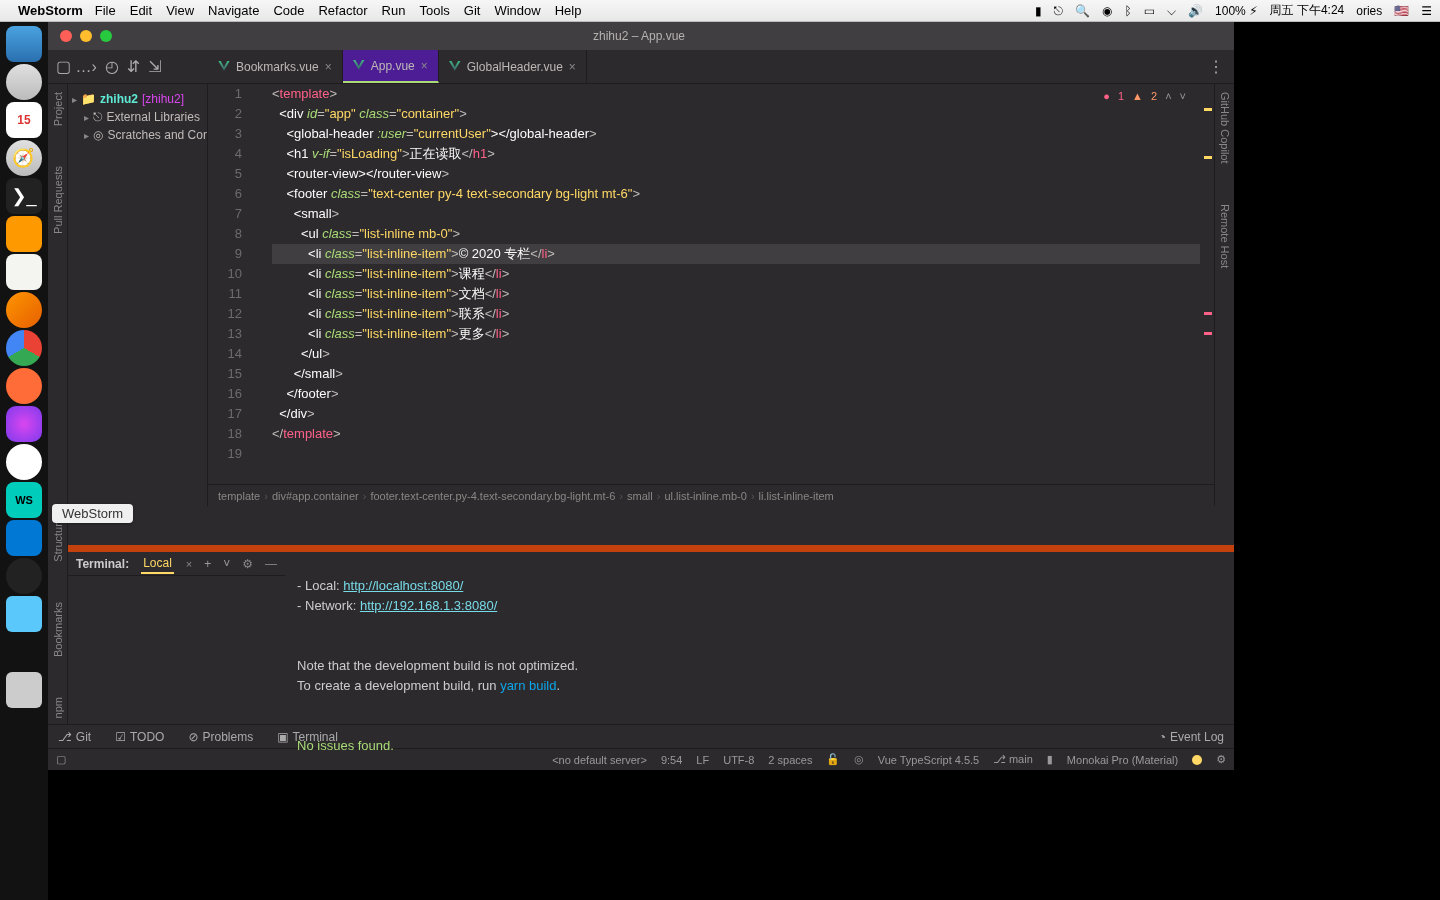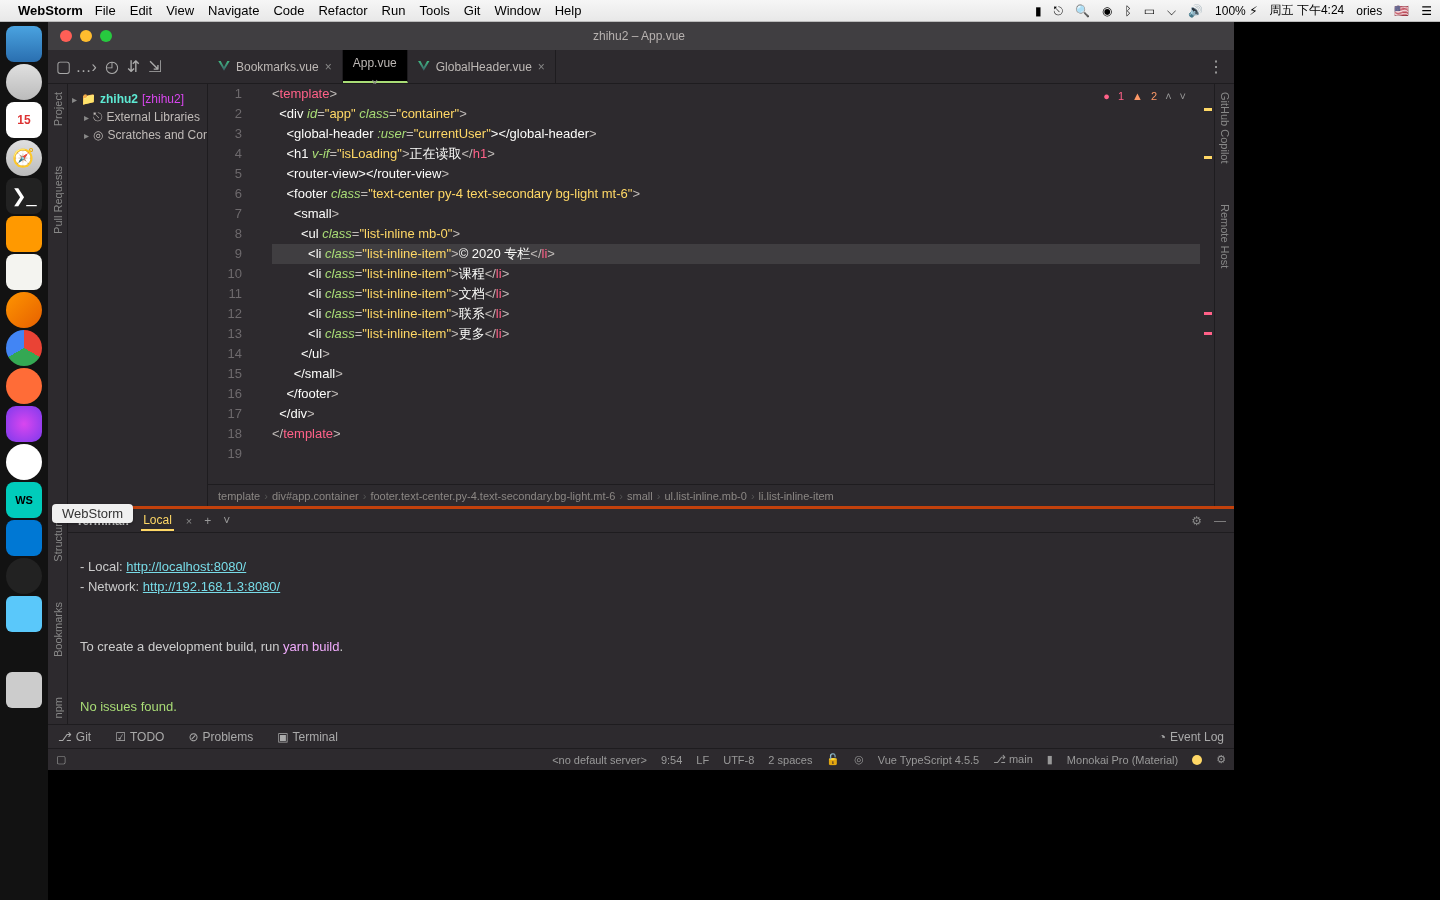--- a/index.html
+++ b/index.html
@@ -31,21 +31,21 @@
 .titlebar { height: 28px; background: #403e41; display: flex; align-items: center; position: relative; }
 .traffic { display: flex; gap: 8px; padding-left: 12px; }
 .traffic span { width: 12px; height: 12px; border-radius: 50%; }
 .tl-red{background:#ff5f56;} .tl-yellow{background:#ffbd2e;} .tl-green{background:#27c93f;}
 .titlebar .title { position: absolute; left: 0; right: 4px; text-align: center; color: #b7b2b0; font-size: 12px; pointer-events: none; }
 
 .toolbar { height: 34px; background: #2d2a2e; display: flex; align-items: stretch; border-bottom: 1px solid #1e1c1f; }
 .toolbar .proj-tools { display: flex; align-items: center; padding: 0 8px; gap: 8px; color: #aaa; width: 160px; }
 .toolbar .tabs { display: flex; align-items: stretch; flex: 1; }
 .tab { display: flex; align-items: center; padding: 0 10px; font-size: 12px; color: #bdb8b5; gap: 6px; border-right: 1px solid #1e1c1f; cursor: pointer; }
-.tab.active { background: #000000; border-bottom: 2px solid #a9dc76; flex-direction: column; }
+.tab.active { background: #4c1d95; border-bottom: 2px solid #a9dc76; }
 .tab .vue-ico { width: 12px; height: 12px; background: linear-gradient(#41b883, #35495e); clip-path: polygon(0 0, 50% 85%, 100% 0, 80% 0, 50% 55%, 20% 0); }
 .tab .close { color: #888; font-size: 12px; }
 .toolbar .more { display: flex; align-items: center; padding: 0 10px; color: #aaa; }
 
 .main-row { display: flex; flex: 1; min-height: 0; }
 
 
 .left-strip { width: 20px; background: #2d2a2e; border-right: 1px solid #1e1c1f; display: flex; flex-direction: column; align-items: center; padding-top: 8px; gap: 40px; color: #888; font-size: 11px; }
 .left-strip .vtext { writing-mode: vertical-rl; transform: rotate(180deg); cursor: pointer; }
 
@@ -72,30 +72,30 @@
 .marker-strip .mk{position:absolute;right:2px;width:8px;height:3px;}
 
 .breadcrumb { height: 22px; background: #2d2a2e; border-top: 1px solid #1e1c1f; display: flex; align-items: center; padding: 0 10px; font-size: 11px; color: #8b8784; gap: 4px; }
 .breadcrumb .sep { color: #555; }
 
 
 .right-strip { width: 20px; background: #2d2a2e; border-left: 1px solid #1e1c1f; display: flex; flex-direction: column; align-items: center; padding-top: 8px; gap: 40px; color: #888; font-size: 11px; }
 .right-strip .vtext { writing-mode: vertical-rl; cursor: pointer; }
 
 
-.terminal-panel { height: 218px; border-top: 3px solid #c2410c; display: flex; flex-direction: column; background: #2d2a2e; }
+.terminal-panel { height: 218px; border-top: 7px solid #c2410c; display: flex; background: #2d2a2e; margin-top: 39px; }
 .term-tabs { height: 24px; display: flex; align-items: center; padding: 0 8px; gap: 12px; font-size: 12px; color: #999; border-bottom: 1px solid #1e1c1f; }
 .term-tabs .tlabel { font-weight: 600; color: #ccc; }
 .term-tabs .ttab { color: #ffd866; border-bottom: 2px solid #ffd866; padding: 2px 2px; }
 .term-tabs .close { color: #888; font-size: 11px; }
 .term-tabs .right { margin-left: auto; display: flex; gap: 12px; color: #888; }
 .term-body { flex: 1; font-family: Menlo, monospace; font-size: 13px; line-height: 20px; color: #ccc; padding: 4px 12px; overflow: hidden; position: relative; }
 .term-body .link { color: #78dce8; text-decoration: underline; }
 .term-body .ok { color: #a9dc76; }
-.term-body .cmd { color: #f0abfc; }
+.term-body .cmd { color: #0ea5e9; }
 
 
 .left-strip2 { width: 20px; background: #2d2a2e; border-right: 1px solid #1e1c1f; display: flex; flex-direction: column-reverse; align-items: center; padding-bottom: 6px; gap: 40px; color: #888; font-size: 11px; }
 .left-strip2 .vtext { writing-mode: vertical-rl; transform: rotate(180deg); cursor: pointer; }
 
 
 .bottom-tools { height: 24px; background: #2d2a2e; border-top: 1px solid #1e1c1f; display: flex; align-items: center; padding: 0 10px; gap: 24px; font-size: 12px; color: #aaa; }
 .bottom-tools .tool { display: flex; align-items: center; gap: 4px; cursor: pointer; }
 .bottom-tools .right { margin-left: auto; }
 
@@ -305,20 +305,21 @@
           <span>⚙</span>
           <span>—</span>
         </div>
       </div>
       <div class="term-body">
 <div><span style="visibility:hidden;">App running at:</span></div>
 <div>  <span>- Local:</span>   <span class="link">http://localhost:8080/</span></div>
 <div>  <span>- Network:</span> <span class="link">http://192.168.1.3:8080/</span></div>
 <div>&nbsp;</div>
 <div>&nbsp;</div>
+<div>  <span>Note that the development build is not optimized.</span></div>
 <div>  <span>To create a development build, run </span><span class="cmd">yarn build</span><span>.</span></div>
 <div>&nbsp;</div>
 <div>&nbsp;</div>
 <div class="ok">No issues found.</div>
       </div>
     </div>
   </div>
 
   <div class="bottom-tools">
     <span class="tool">⎇ <span>Git</span></span>

